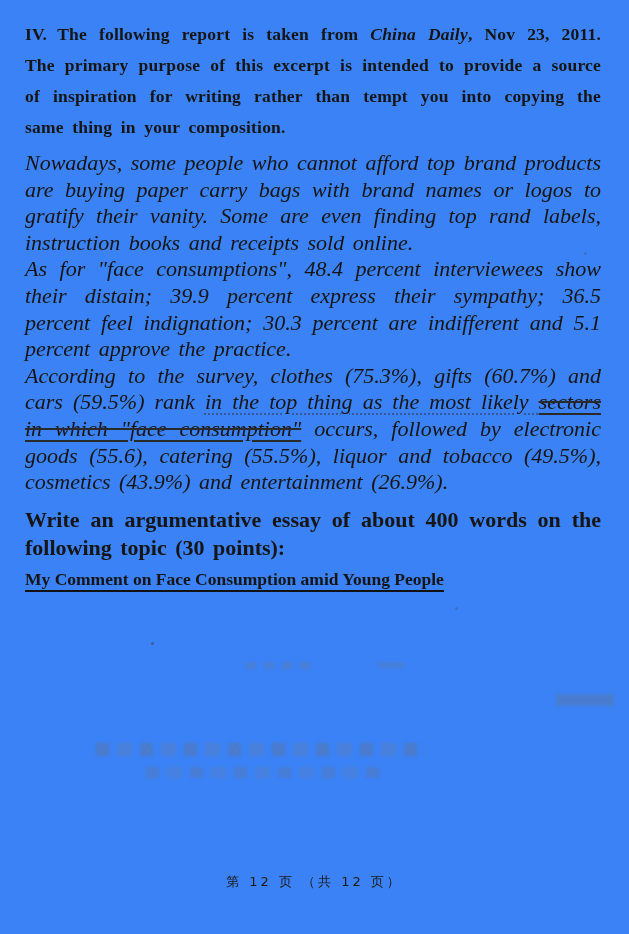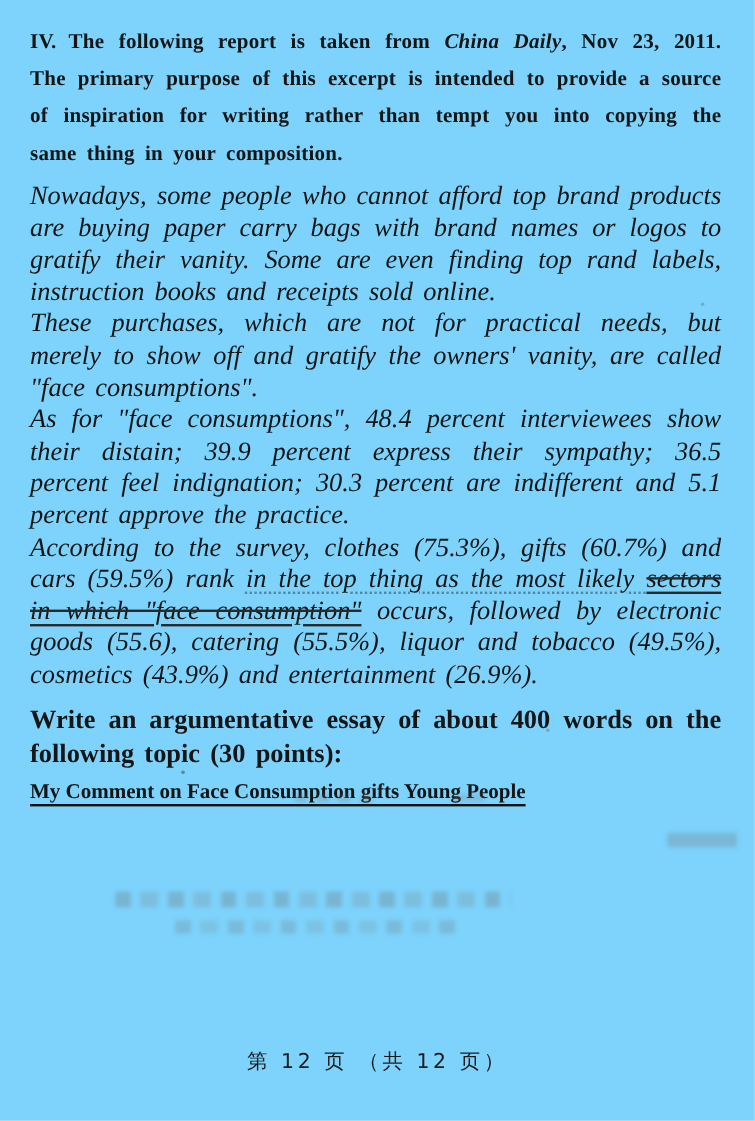--- a/index.html
+++ b/index.html
@@ -5,21 +5,21 @@
   html, body {
     margin: 0;
     padding: 0;
     background: #e8e8e8;
   }
   .page {
     position: relative;
     width: 629px;
     height: 934px;
     margin: 0 auto;
-    background: #7dd3fc;
+    background: #3b82f6;
     overflow: hidden;
     color: #151515;
   }
   .content {
     padding: 19px 28px 0 25px;
   }
   
   .heading {
     margin: 0 0 7px 0;
     font-family: "Liberation Serif", serif;
@@ -107,46 +107,45 @@
   .speck-2 { left: 455px; top: 607px; opacity: .5; }
   .speck-3 { left: 584px; top: 252px; opacity: .5; }
   
   .footer {
     position: absolute;
     left: 0;
     top: 873px;
     width: 100%;
     text-align: center;
     font-family: "DejaVu Sans", sans-serif;
-    font-size: 17px;
+    font-size: 13px;
     letter-spacing: 3px;
     color: #1a1a1a;
   }
 </style>
 </head>
 <body>
 
 <div class="page">
   <div class="content">
 
     <p class="heading">
       <span class="numeral">IV.</span><span>The following report is taken from </span><span class="source-title">China Daily</span><span>, Nov 23, 2011. The primary purpose of this excerpt is intended to provide a source of inspiration for writing rather than tempt you into copying the same thing in your composition.</span>
     </p>
 
     <div class="excerpt">
       <p>Nowadays, some people who cannot afford top brand products are buying paper carry bags with brand names or logos to gratify their vanity. Some are even finding top rand labels, instruction books and receipts sold online.</p>
-      <p>These purchases, which are not for practical needs, but merely to show off and gratify the owners' vanity, are called "face consumptions".</p>
       <p>As for "face consumptions", 48.4 percent interviewees show their distain; 39.9 percent express their sympathy; 36.5 percent feel indignation; 30.3 percent are indifferent and 5.1 percent approve the practice.</p>
       <p><span>According to the survey, clothes (75.3%), gifts (60.7%) and cars (59.5%) rank </span><span class="marked-phrase">in the top thing as the most likely </span><span class="smudged-phrase">sectors in which "face consumption"</span><span> occurs, followed by electronic goods (55.6), catering (55.5%), liquor and tobacco (49.5%), cosmetics (43.9%) and entertainment (26.9%).</span></p>
     </div>
 
     <p class="prompt">Write an argumentative essay of about 400 words on the following topic (30 points):</p>
 
     <p class="topic-line">
-      <span class="topic-text">My Comment on Face Consumption gifts Young People</span>
+      <span class="topic-text">My Comment on Face Consumption amid Young People</span>
     </p>
 
   </div>
 
   <div class="smudge smudge-row smudge-1"></div>
   <div class="smudge smudge-row smudge-2"></div>
   <div class="smudge smudge-3"></div>
   <div class="smudge smudge-4"></div>
   <div class="smudge smudge-5"></div>
   <div class="speck speck-1"></div>

